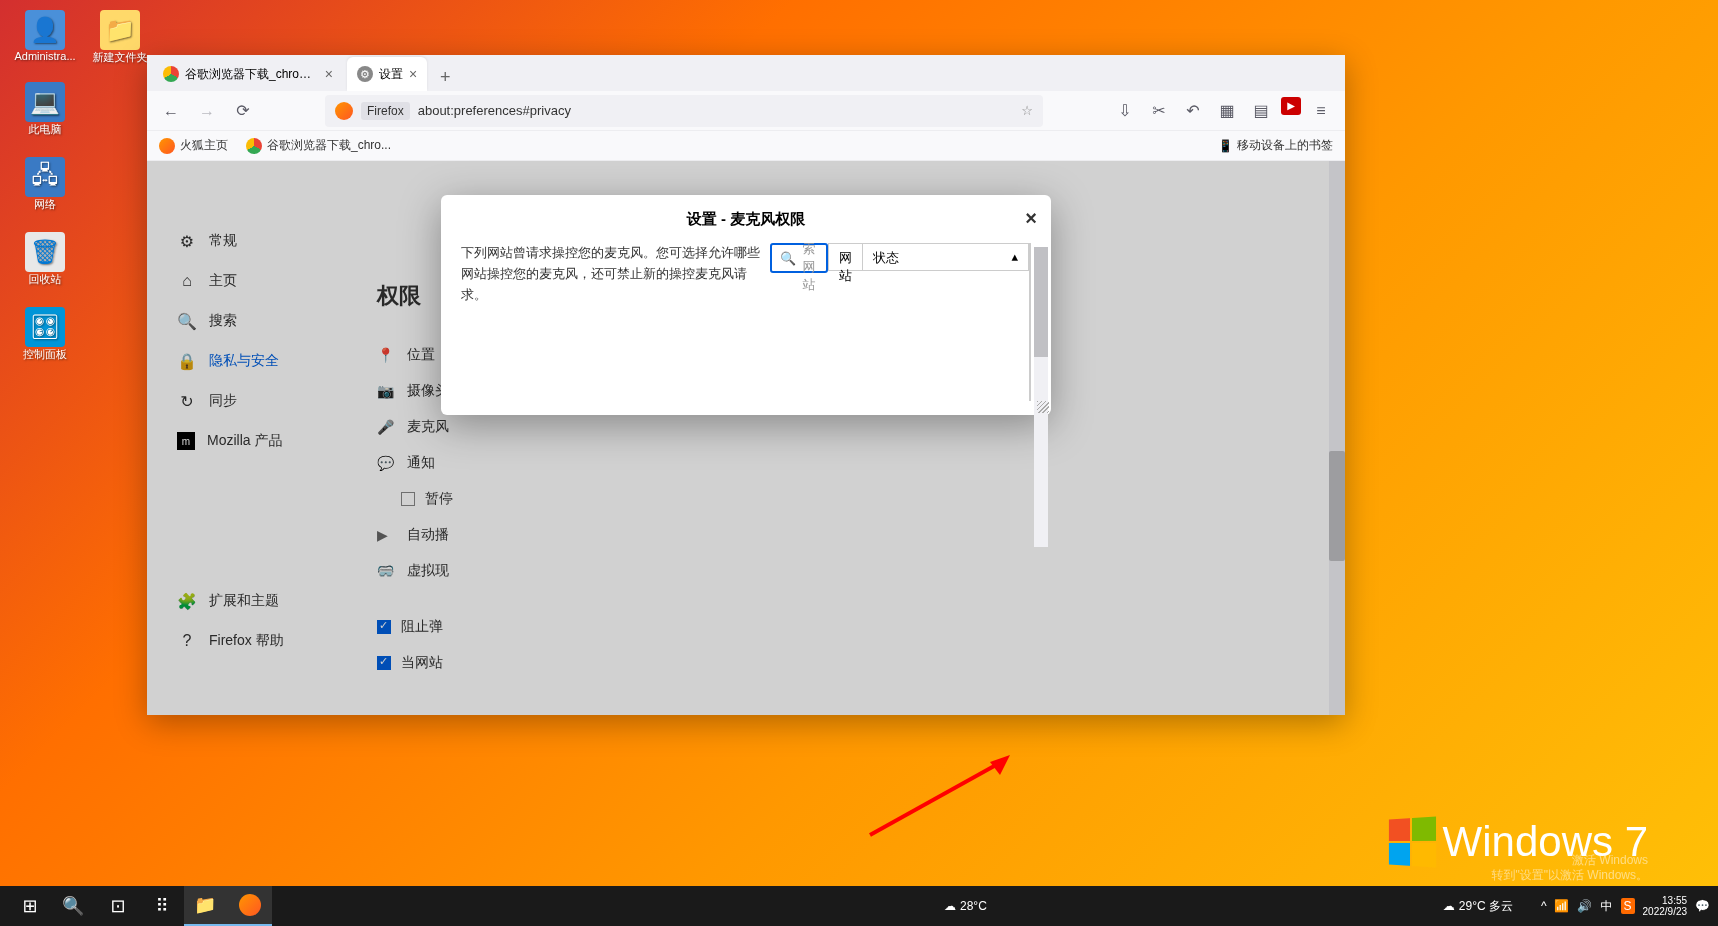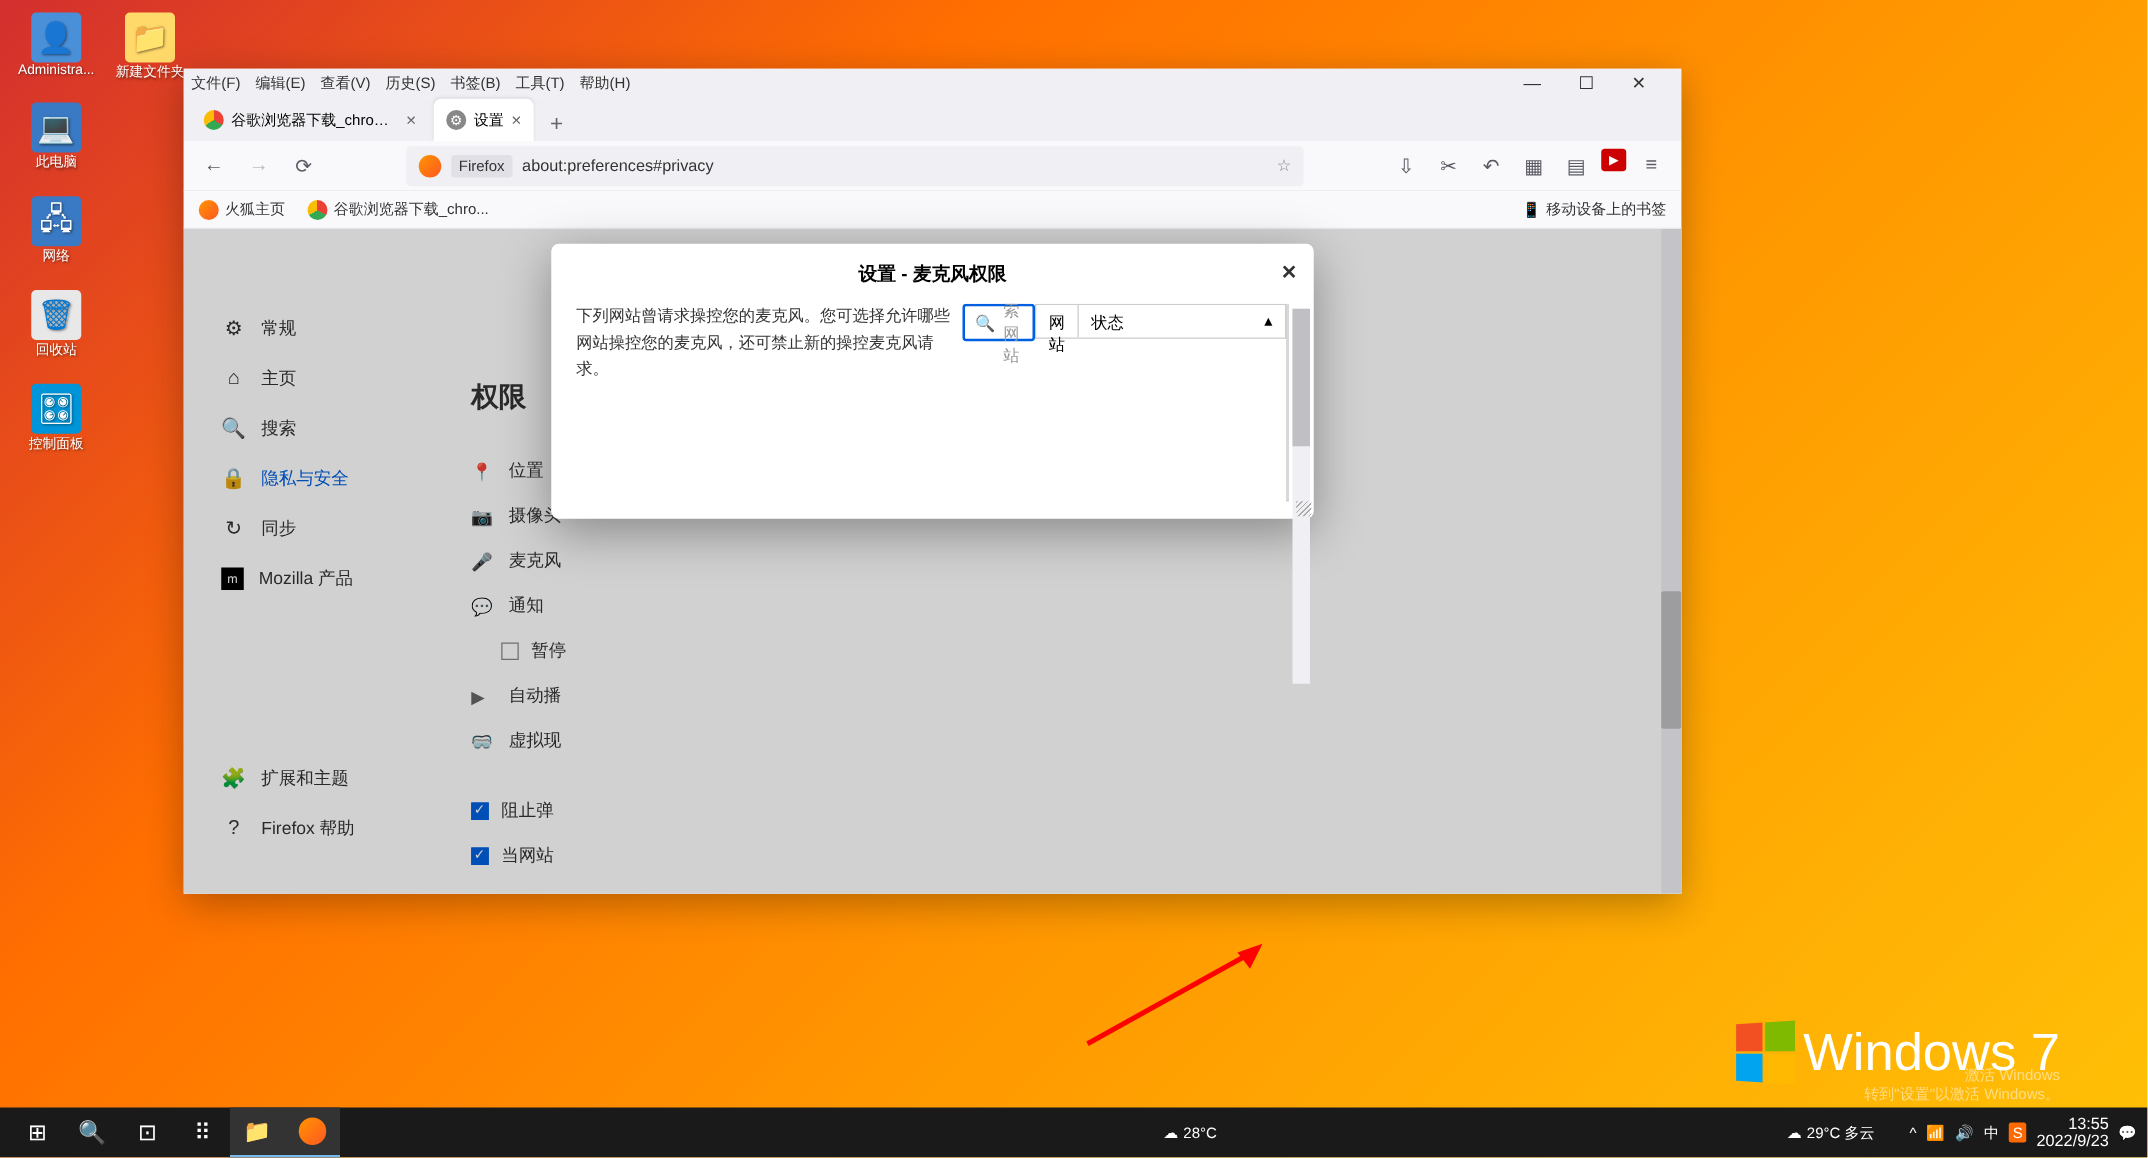--- a/index.html
+++ b/index.html
@@ -99,21 +99,21 @@
 .win7logo div:nth-child(1){background:#f25022;} .win7logo div:nth-child(2){background:#7fba00;}
 .win7logo div:nth-child(3){background:#00a4ef;} .win7logo div:nth-child(4){background:#ffb900;}
 .activate { position: absolute; right: 70px; bottom: 42px; font-size: 12px; color: rgba(255,255,255,.5); text-align: right; line-height: 1.3; }
 
 
 .taskbar { position: absolute; bottom: 0; left: 0; right: 0; height: 40px; background: #1a1a1a; display: flex; align-items: center; padding: 0 8px; }
 .taskbar .titem { width: 44px; height: 40px; display: flex; align-items: center; justify-content: center; color: #fff; font-size: 18px; cursor: pointer; }
 .taskbar .titem.active { background: #333; border-bottom: 2px solid #76b9ed; }
 .taskbar .tray { margin-left: auto; display: flex; align-items: center; gap: 8px; color: #fff; font-size: 12px; }
 .taskbar .weather { display: flex; align-items: center; gap: 4px; margin-right: 20px; }
-.taskbar .clock { text-align: right; line-height: 1.1; font-size: 13px; }
+.taskbar .clock { text-align: right; line-height: 1.1; font-size: 10px; }
 
 
 </style>
 </head>
 <body>
 
 <div class="desktop-icons">
   <div class="di">
       <div class="ico">👤</div>
       <span>Administra...</span>
@@ -136,34 +136,20 @@
     </div>
 </div>
 <div class="desktop-top">
   <div class="di">
       <div class="ico folder">📁</div>
       <span>新建文件夹</span>
     </div>
 </div>
 
 <div class="window">
-  <div class="menubar">
-    <span>文件(F)</span>
-    <span>编辑(E)</span>
-    <span>查看(V)</span>
-    <span>历史(S)</span>
-    <span>书签(B)</span>
-    <span>工具(T)</span>
-    <span>帮助(H)</span>
-    <div class="winctl">
-      <span>—</span>
-      <span>☐</span>
-      <span>✕</span>
-    </div>
-  </div>
 
   <div class="tabbar">
     <div class="tab">
       <span class="favicon" style="background:conic-gradient(#ea4335 0 33%,#34a853 33% 66%,#fbbc05 66% 100%);"></span>
       <span class="ttxt">谷歌浏览器下载_chrome浏览器</span>
       <span class="tx">×</span>
     </div>
     <div class="tab active">
       <span class="favicon" style="background:#888;display:flex;align-items:center;justify-content:center;color:#fff;font-size:11px;">⚙</span>
       <span class="ttxt">设置</span>

